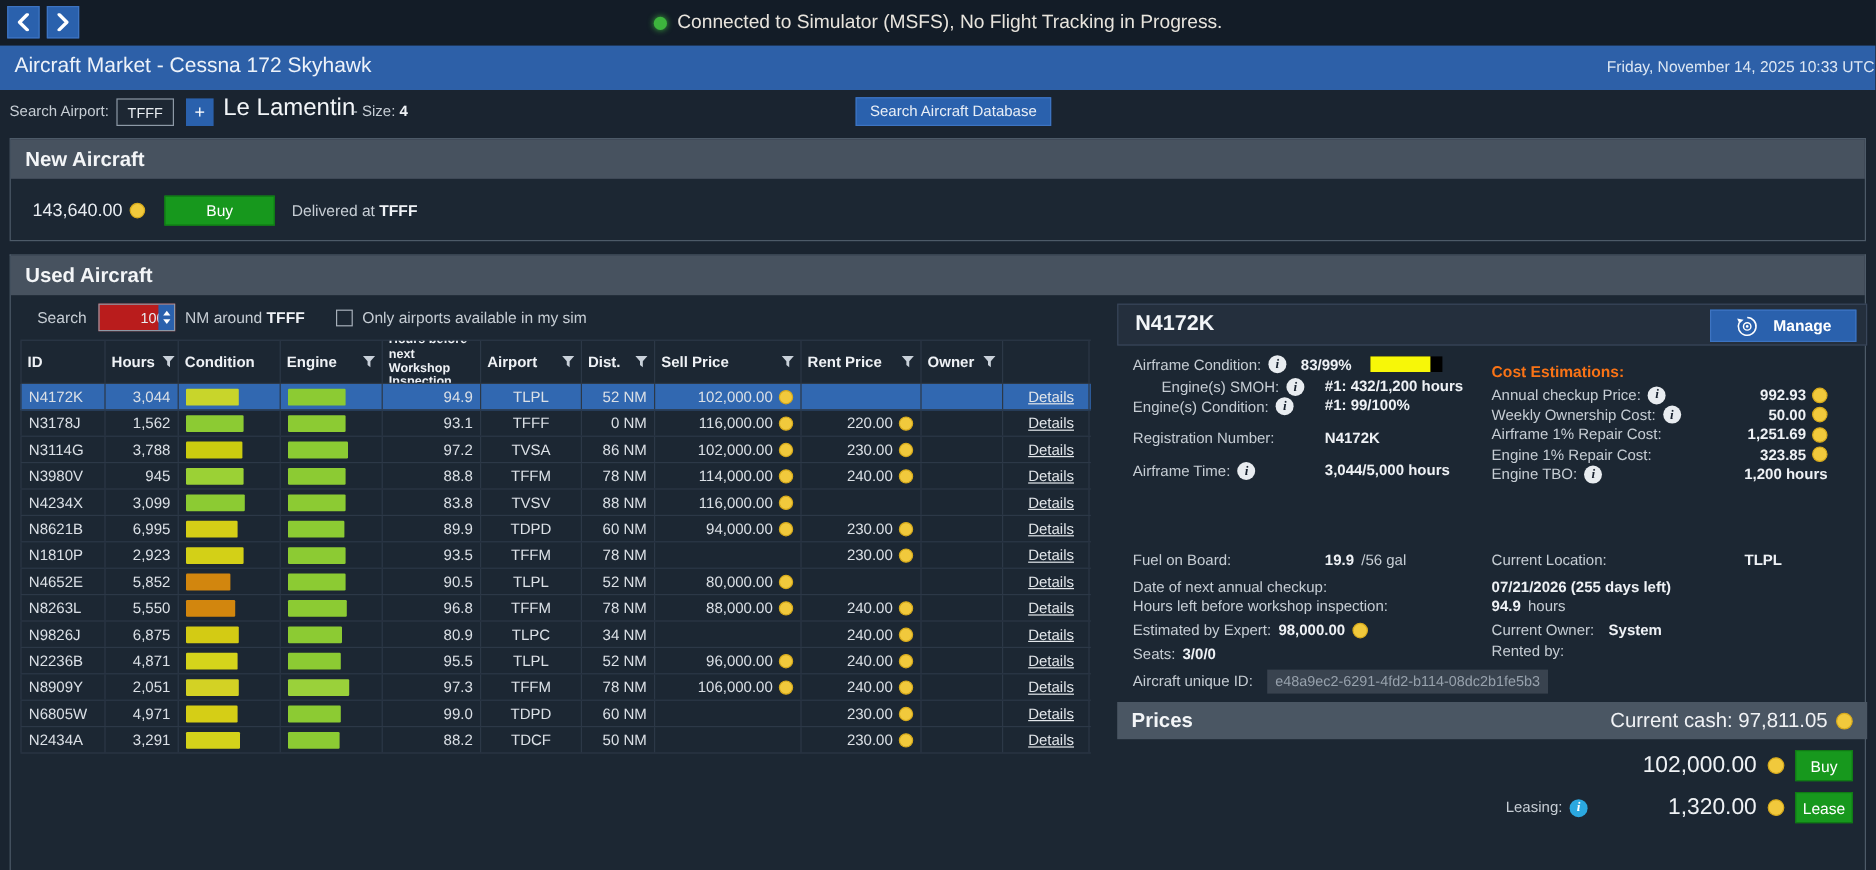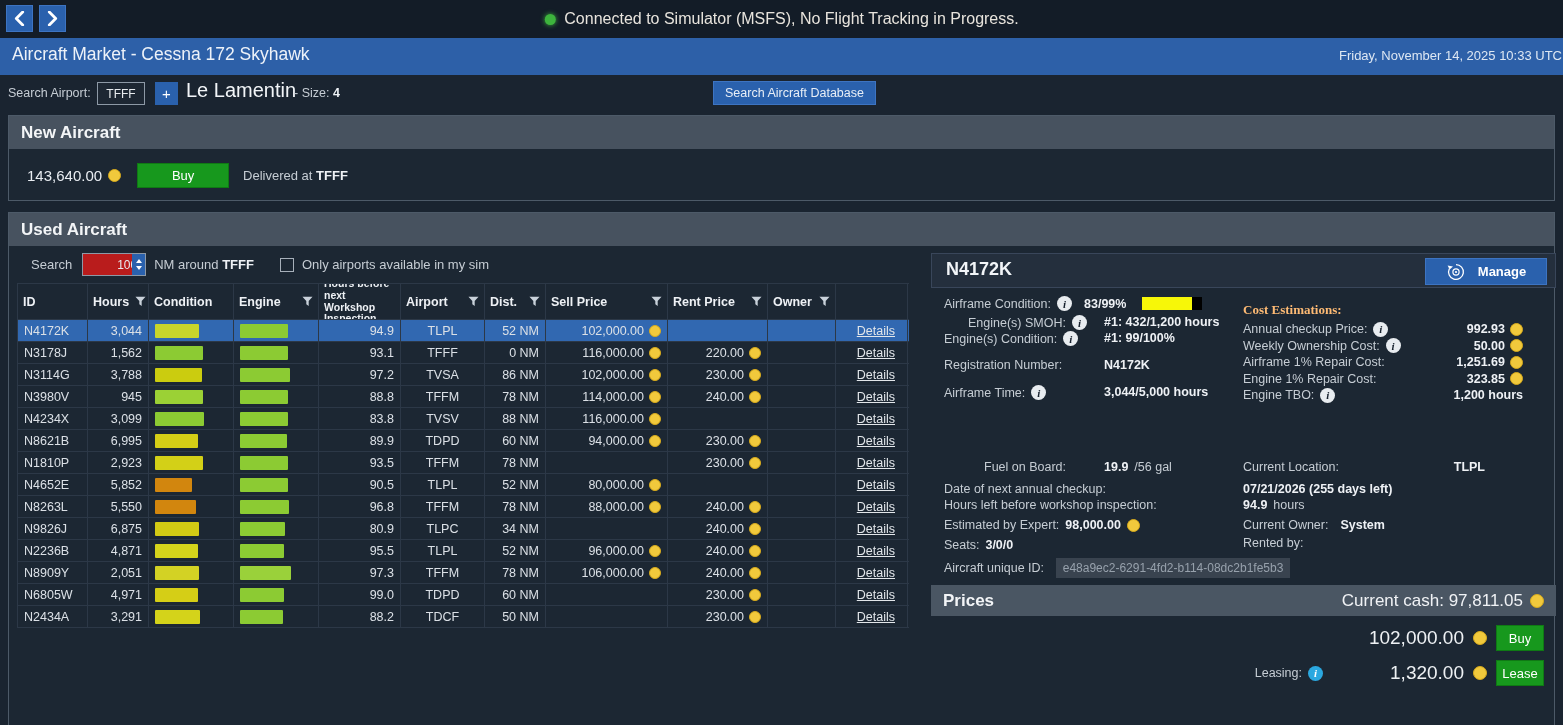--- a/index.html
+++ b/index.html
@@ -83,21 +83,21 @@
   .managebtn { position:absolute; right:8px; top:4px; height:27px; width:122px; background:#2a61ad; border:1px solid #3d74c2; color:#fff; display:flex; align-items:center; justify-content:center; gap:12px; font-size:13px; font-weight:bold; cursor:pointer; font-family:inherit; }
   .panel-body { position:relative; }
   .prow { position:absolute; display:flex; align-items:center; gap:6px; font-size:12.5px; color:#c6cdd4; white-space:nowrap; }
   .prow b, .bval { color:#eef1f5; }
   .info { display:inline-flex; width:15px; height:15px; border-radius:50%; background:#e8ecf0; color:#16202d; font-size:11px; font-weight:bold; align-items:center; justify-content:center; font-family:"Liberation Serif", serif; font-style:italic; cursor:pointer; flex:none; }
   .info.blue { background:#2ba8e0; color:#fff; }
   .cbar { width:60px; height:13px; background:#000; margin-left:10px; }
   .cbar i { display:block; height:100%; background:#f7f708; }
   .valcol { position:absolute; left:173px; font-weight:bold; color:#eef1f5; }
   .idbox { margin-left:6px; width:234px; height:20px; background:#39434f; color:#97a1ac; font-size:12px; display:flex; align-items:center; justify-content:center; cursor:text; }
-  .cost-title { position:absolute; left:312px; top:14px; font-size:13px; font-weight:bold; color:#fdba74;font-family:Liberation Serif, serif; }
+  .cost-title { position:absolute; left:312px; top:14px; font-size:13px; font-weight:bold; color:#f97316; }
   .cost-rows { position:absolute; left:312px; top:33px; width:280px; }
   .crow { display:flex; align-items:center; height:16.5px; font-size:12.5px; color:#c6cdd4; }
   .crow .clbl { flex:1; display:flex; align-items:center; gap:6px; }
   .crow .cval { font-weight:bold; color:#eef1f5; }
   .crow .coin { width:13px; height:13px; margin-left:5px; }
   .crow.nocoin .cval { margin-right:0; }
 
   
   .prices { position:absolute; left:0; top:332px; width:625px; }
   .prices-hdr { height:31px; background:#4a5663; display:flex; align-items:center; padding:0 12px; }
@@ -537,21 +537,21 @@
         </div>
         <div class="prow valcol" style="top:43px;">#1: 99/100%</div>
         <div class="prow" style="left:13px; top:70px;">Registration Number:</div>
         <div class="prow valcol" style="top:70px;">N4172K</div>
         <div class="prow" style="left:13px; top:97px;">
           <span>Airframe Time:</span>
           <span class="info">i</span>
         </div>
         <div class="prow valcol" style="top:97px;">3,044/5,000 hours</div>
 
-        <div class="prow" style="left:13px; top:172px;margin-left:40px;">Fuel on Board:</div>
+        <div class="prow" style="left:13px; top:172px;">Fuel on Board:</div>
         <div class="prow" style="left:173px; top:172px;">
             <b>19.9</b>
             <span style="margin-left:0">/56 gal</span>
           </div>
         <div class="prow" style="left:13px; top:194px;">Date of next annual checkup:</div>
         <div class="prow" style="left:13px; top:210px;">Hours left before workshop inspection:</div>
         <div class="prow" style="left:13px; top:230px;">
           <span>Estimated by Expert:</span>
           <b>98,000.00</b>
           <span class="coin"></span>

